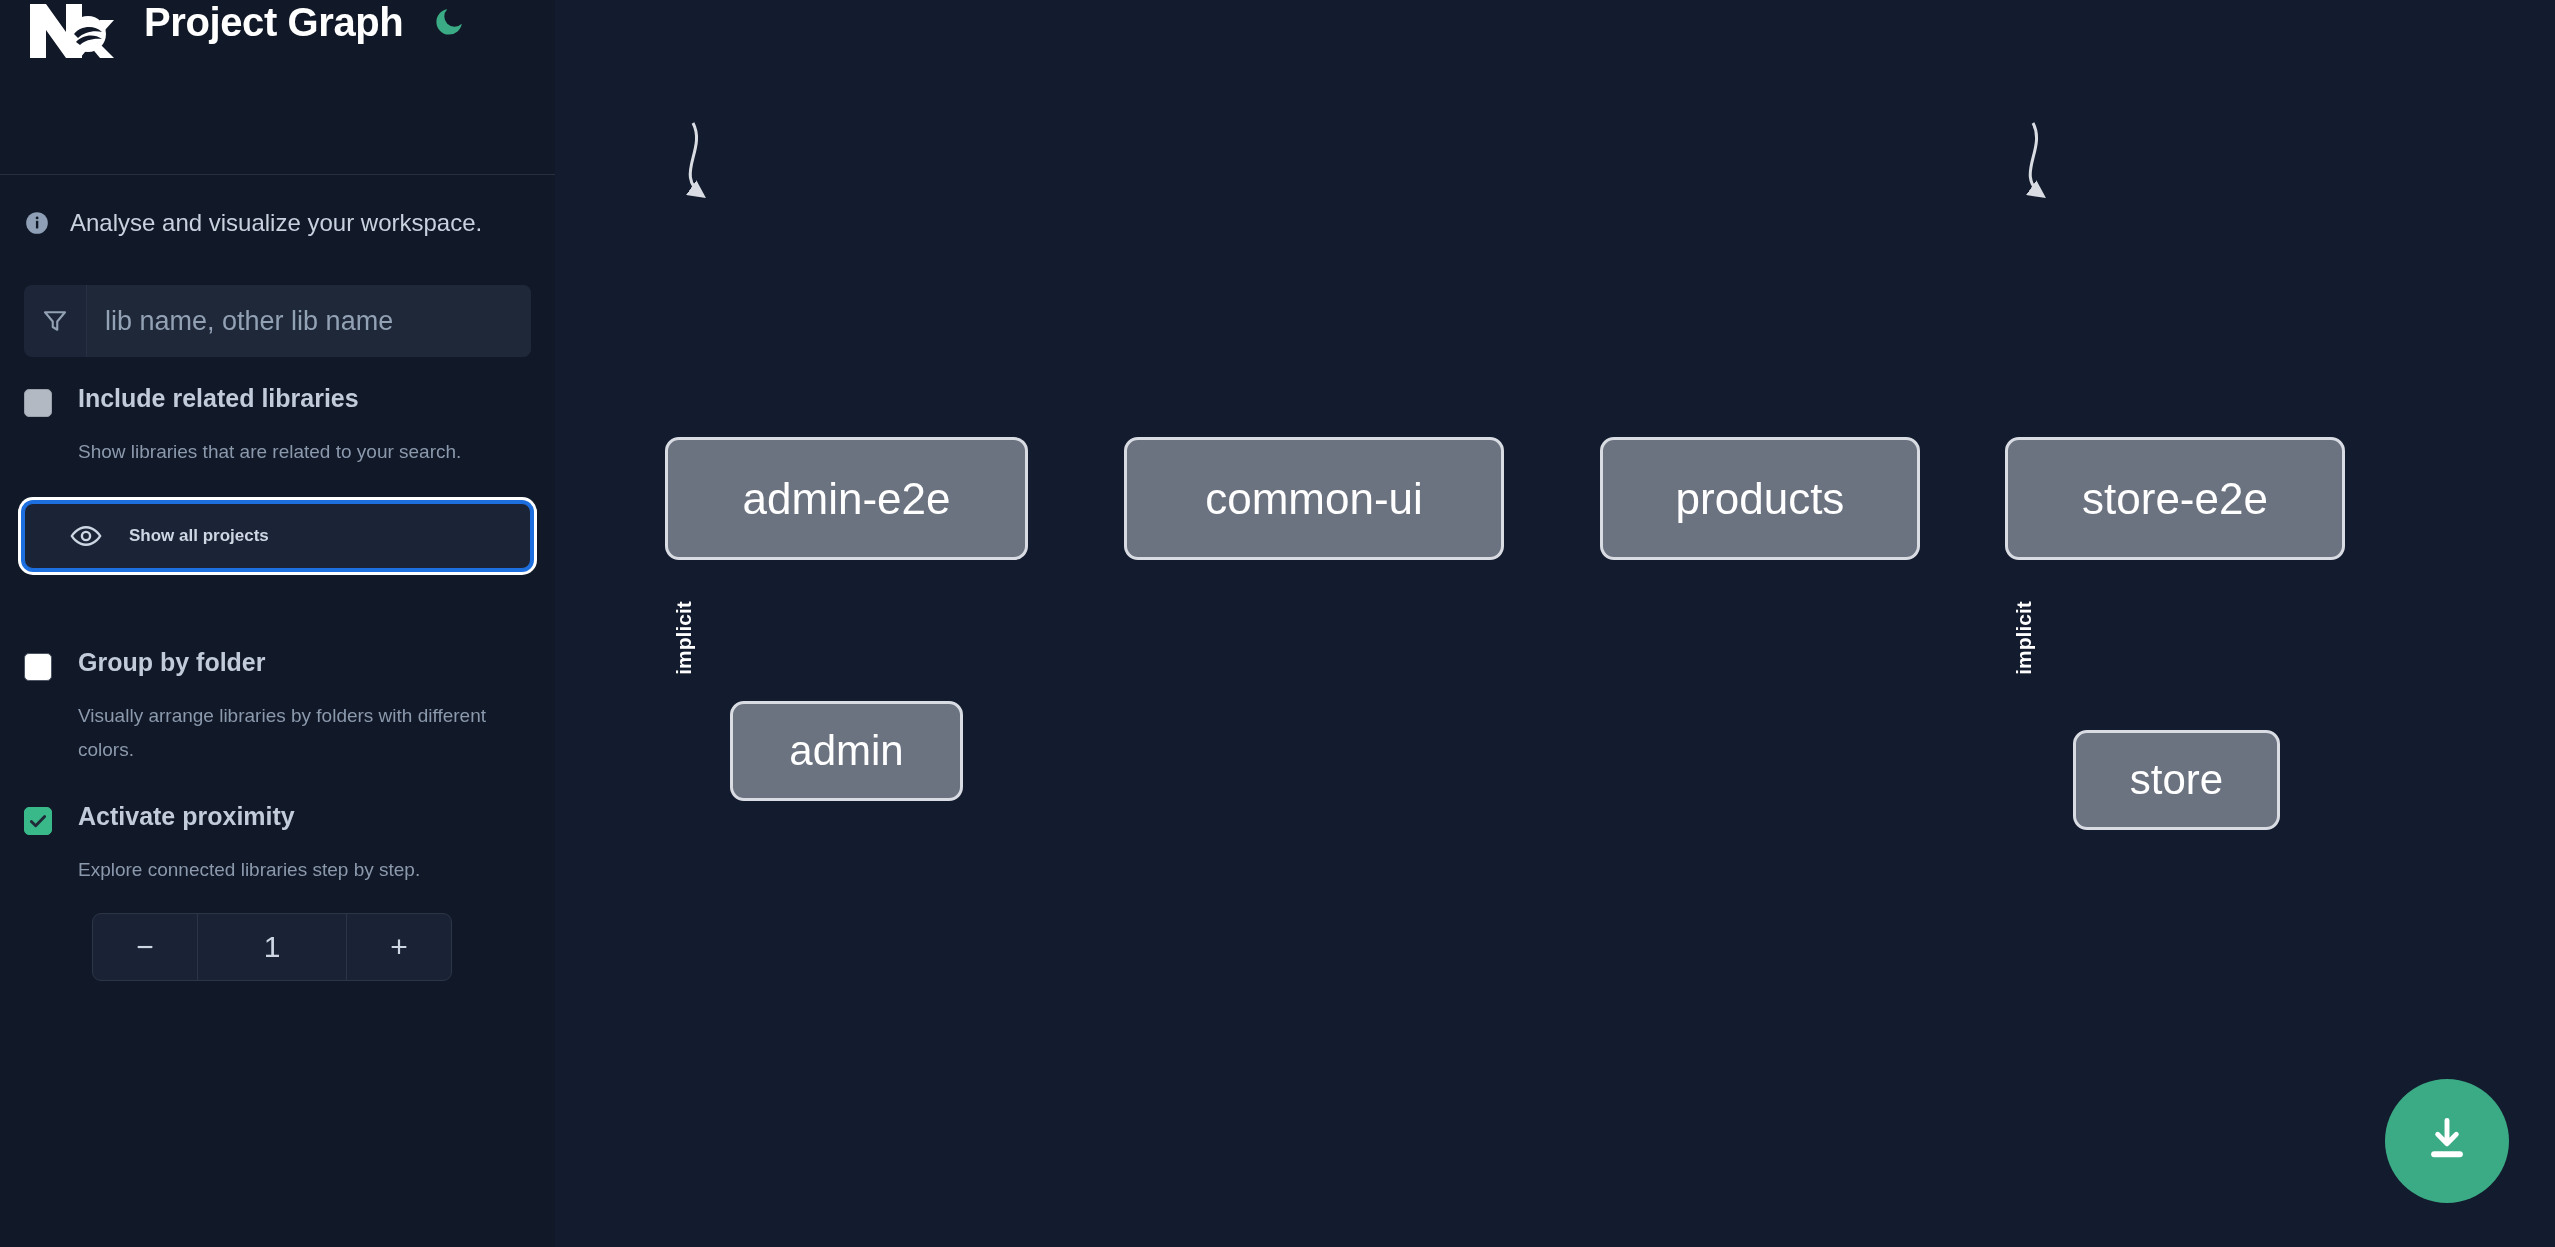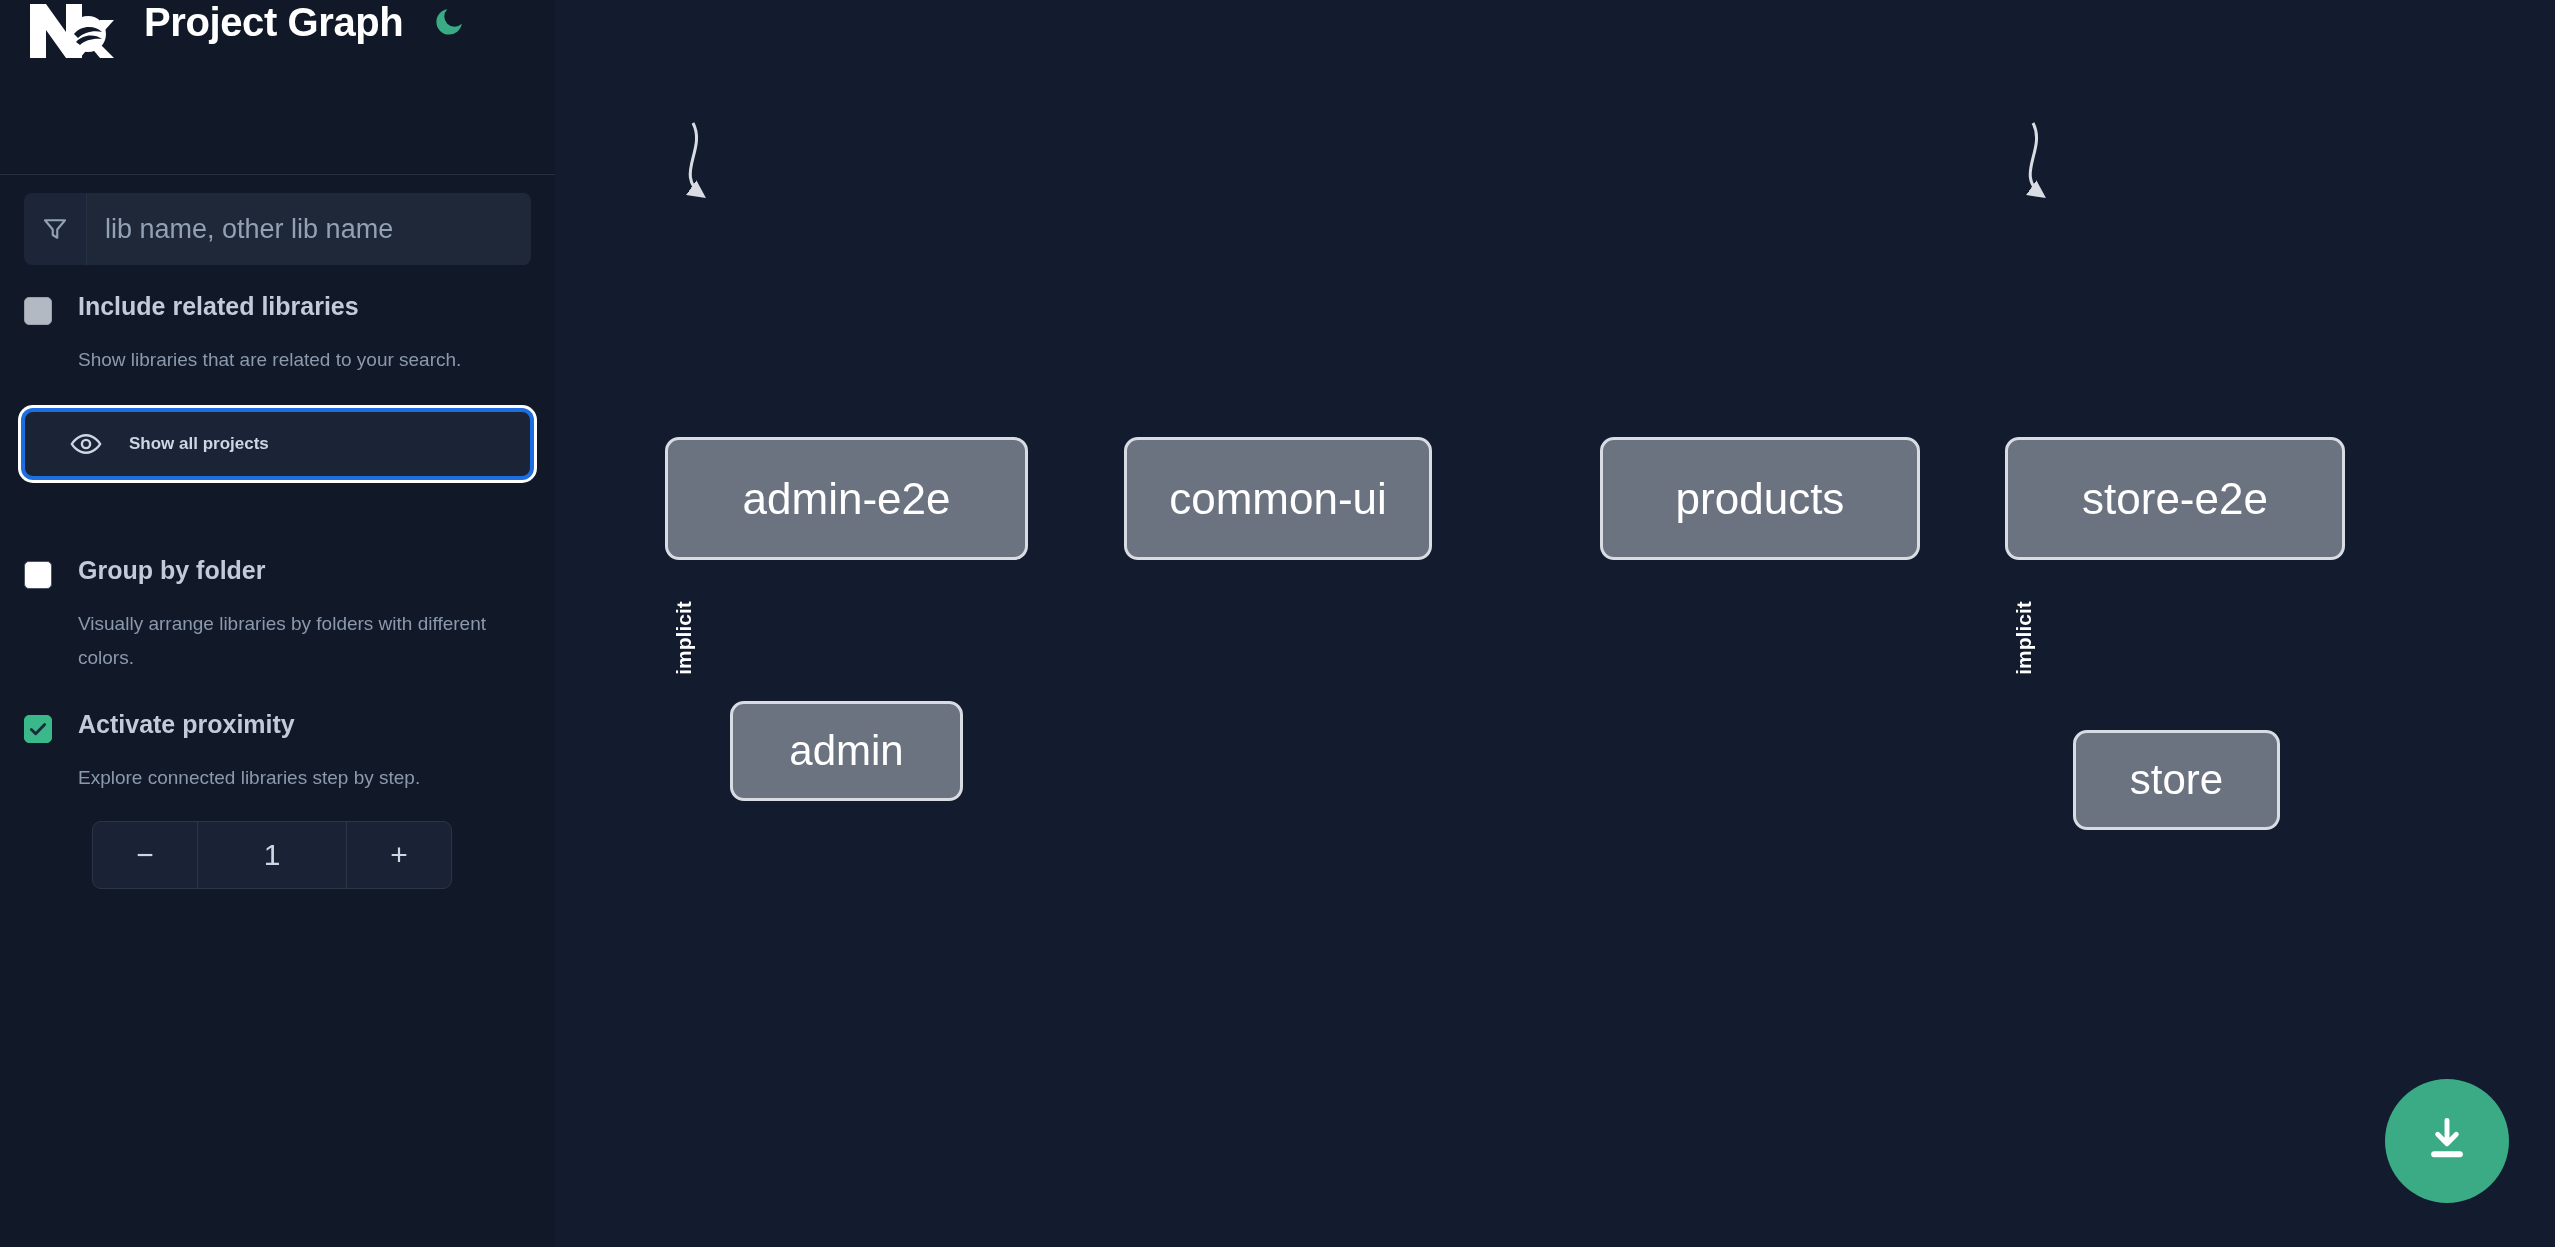--- a/index.html
+++ b/index.html
@@ -264,20 +264,30 @@
       <span class="brand-title">Project Graph</span>
       <span class="moon-btn">
         <svg width="34" height="34" viewBox="0 0 24 24">
           <path fill="#3aab84" d="M21 13.2A9 9 0 1 1 10.8 3a7.2 7.2 0 0 0 10.2 10.2z"></path>
         </svg>
       </span>
     </div>
 
     <div class="hdivider"></div>
 
+    <div class="info-row">
+      <span class="info-icon">
+        <svg width="26" height="26" viewBox="0 0 24 24">
+          <circle cx="12" cy="12" r="10" fill="#8fa0b6"></circle>
+          <rect x="11" y="10" width="2.2" height="7" fill="#111827"></rect>
+          <circle cx="12.1" cy="7.3" r="1.3" fill="#111827"></circle>
+        </svg>
+      </span>
+      <span class="info-text">Analyse and visualize your workspace.</span>
+    </div>
 
     <div class="search-wrap">
       <span class="search-icon-box">
         <svg width="30" height="30" viewBox="0 0 24 24">
           <path fill="none" stroke="#93a1b5" stroke-width="1.7" stroke-linejoin="round" d="M4 5h16l-6.2 7.4V19l-3.6-2.2v-4.4z"></path>
         </svg>
       </span>
       <input class="search-input" type="text" placeholder="lib name, other lib name" style="">
     </div>
 
@@ -344,21 +354,21 @@
           <path d="M0 0 L10 5 L0 10 z" fill="#d9dde3"></path>
         </marker>
       </defs>
       <path d="M138 123 C 152 150, 118 175, 148 196" fill="none" stroke="#d9dde3" stroke-width="3" marker-end="url(#arrow)"></path>
       <path d="M1478 123 C 1492 150, 1458 175, 1488 196" fill="none" stroke="#d9dde3" stroke-width="3" marker-end="url(#arrow)"></path>
     </svg>
 
     <div class="node" style="left:110px;top:437px;width:363px;height:123px;">
       <span>admin-e2e</span>
     </div>
-    <div class="node" style="left:569px;top:437px;width:308px;height:123px;">
+    <div class="node" style="left:569px;top:437px;width:380px;height:123px;">
       <span>common-ui</span>
     </div>
     <div class="node" style="left:1045px;top:437px;width:320px;height:123px;">
       <span>products</span>
     </div>
     <div class="node" style="left:1450px;top:437px;width:340px;height:123px;">
       <span>store-e2e</span>
     </div>
     <div class="node" style="left:175px;top:701px;width:233px;height:100px;font-size:42px;">
       <span>admin</span>

